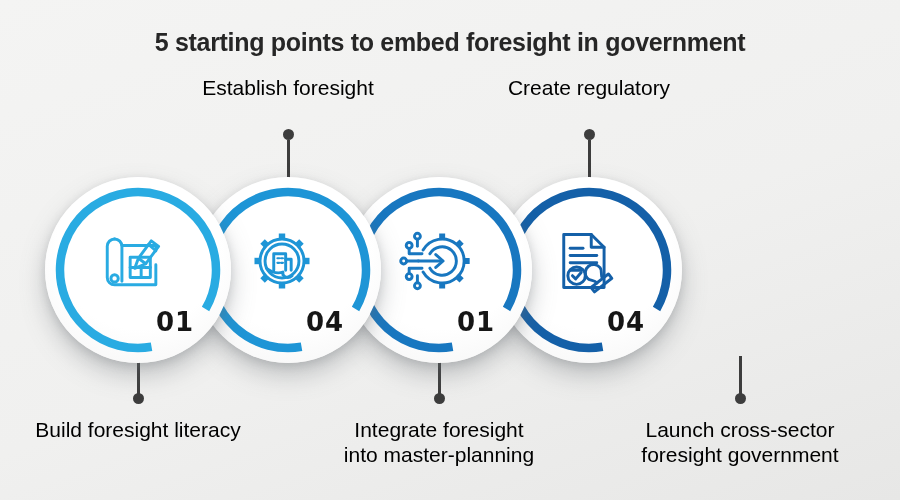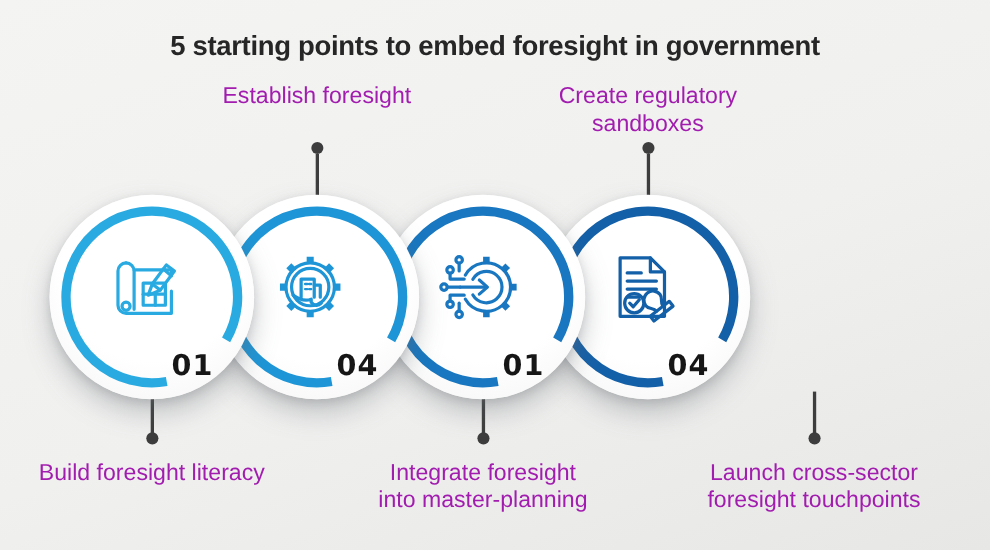--- a/index.html
+++ b/index.html
@@ -20,34 +20,34 @@
     border-radius:50%;
     background:radial-gradient(circle at 50% 38%,#ffffff 55%,#f8f8f8 82%,#efefee 100%);
     box-shadow:0 12px 24px rgba(100,105,112,0.35),0 3px 8px rgba(110,115,120,0.22);
   }
   .ring{position:absolute;left:0;top:0;width:186px;height:186px;}
   .ring path{fill:none;stroke:currentColor;stroke-width:8.5;}
   .icon{position:absolute;left:43px;top:40px;width:88px;height:88px;}
   .icon svg{width:100%;height:100%;fill:none;stroke:currentColor;
     stroke-width:3.2;stroke-linecap:round;stroke-linejoin:round;}
   .num{
-    position:absolute;left:130px;top:156px;transform:translate(-50%,-50%);
+    position:absolute;left:130px;top:145px;transform:translate(-50%,-50%);
     font-size:26px;font-weight:700;color:#161616;letter-spacing:1px;
     font-family:"DejaVu Sans","Liberation Sans",sans-serif;
   }
   .connector{position:absolute;left:0;width:260px;}
   .cline{position:absolute;left:128.5px;width:3px;background:#3d3d3d;}
   .cdot{position:absolute;left:124.5px;width:11px;height:11px;border-radius:50%;background:#3d3d3d;}
   .connector.above .cline{top:140px;height:42px;}
   .connector.above .cdot{top:129px;}
   .connector.below .cline{top:356px;height:40px;}
   .connector.below .cdot{top:393px;}
   .label{
     position:absolute;left:0;width:260px;text-align:center;
-    font-size:21px;line-height:25px;color:#a21caf;
+    font-size:21px;line-height:25px;color:#000000;
   }
   .label.above{top:75px;}
   .label.below{top:417px;}
   .lline{display:block;}
   .z1{z-index:50}.z2{z-index:49}.z3{z-index:48}.z4{z-index:47}.z5{z-index:46}
 </style>
 </head>
 <body>
 
 <div class="canvas">
@@ -164,21 +164,20 @@
     </div>
   </div>
 
   <div class="step z4" style="left:459px">
     <div class="connector above">
       <div class="cline"></div>
       <div class="cdot"></div>
     </div>
     <div class="label above">
       <span class="lline">Create regulatory</span>
-      <span class="lline">sandboxes</span>
     </div>
     <div class="disc" style="color: rgb(20, 96, 168);">
       <svg class="ring" viewBox="0 0 186 186">
         <path d="M106.54 169.81 A78 78 0 1 1 160.55 132"></path>
       </svg>
       <div class="icon">
         <svg viewBox="0 0 96 96">
           <path d="M27 19 L57 19 L71 33 L71 77 L27 77 Z"></path>
           <path d="M57 19 L57 33 L71 33"></path>
           <path d="M34 34 L48 34"></path>
@@ -197,17 +196,17 @@
     </div>
   </div>
 
   <div class="step z5" style="left:610px">
     <div class="connector below">
       <div class="cline"></div>
       <div class="cdot"></div>
     </div>
     <div class="label below">
       <span class="lline">Launch cross-sector</span>
-      <span class="lline">foresight touchpoints</span>
+      <span class="lline">foresight government</span>
     </div>
   </div>
 
 </div>
 
 </body></html>

